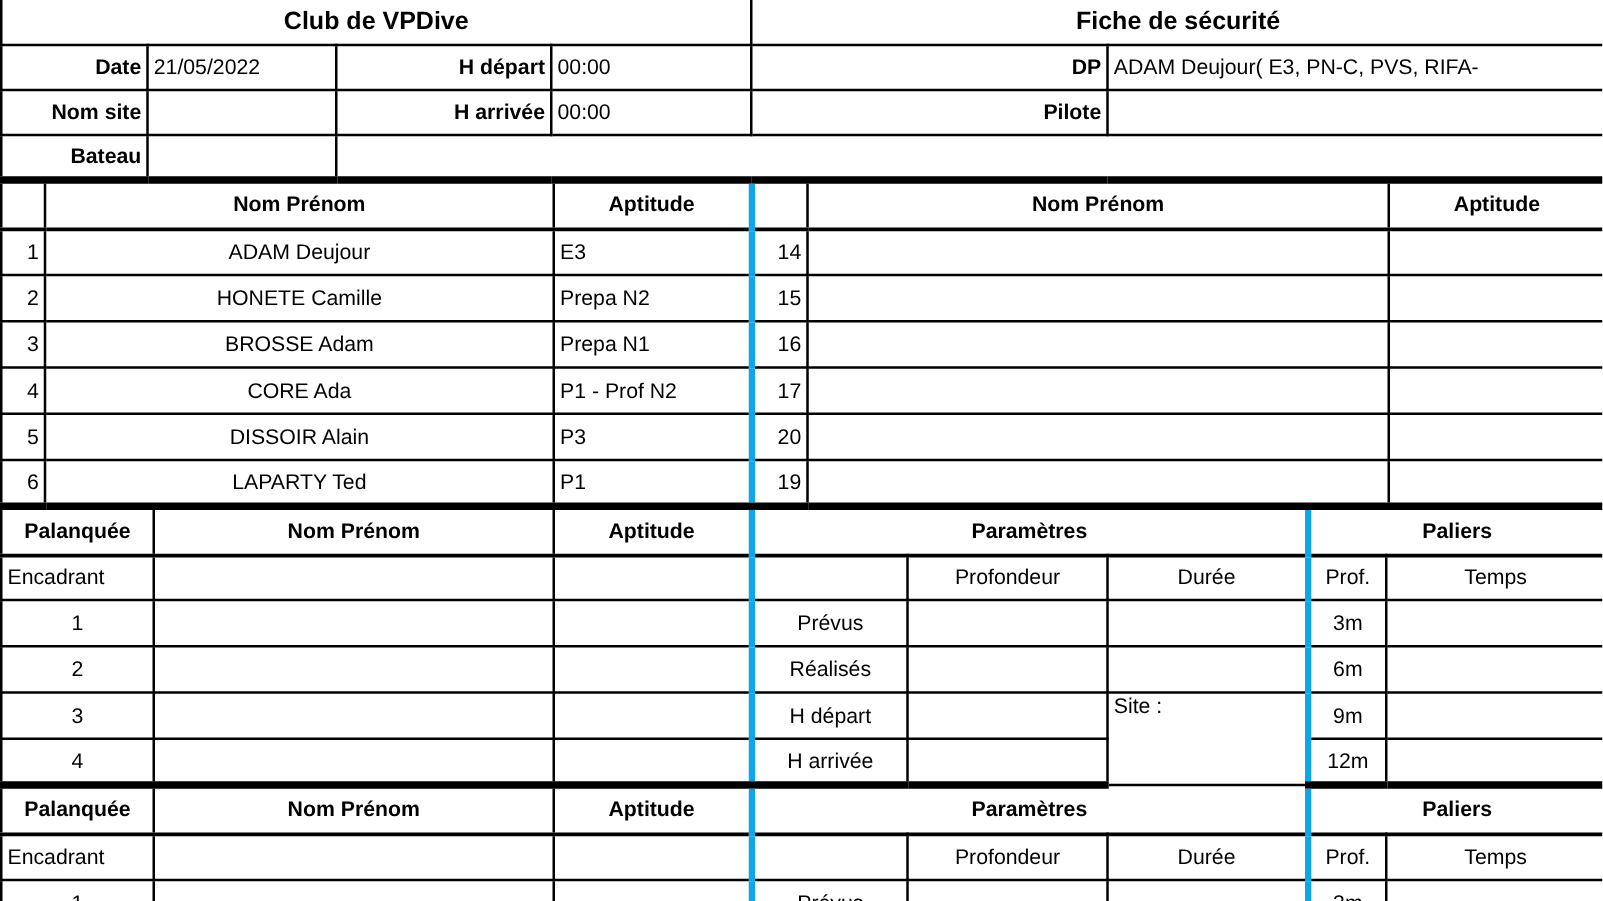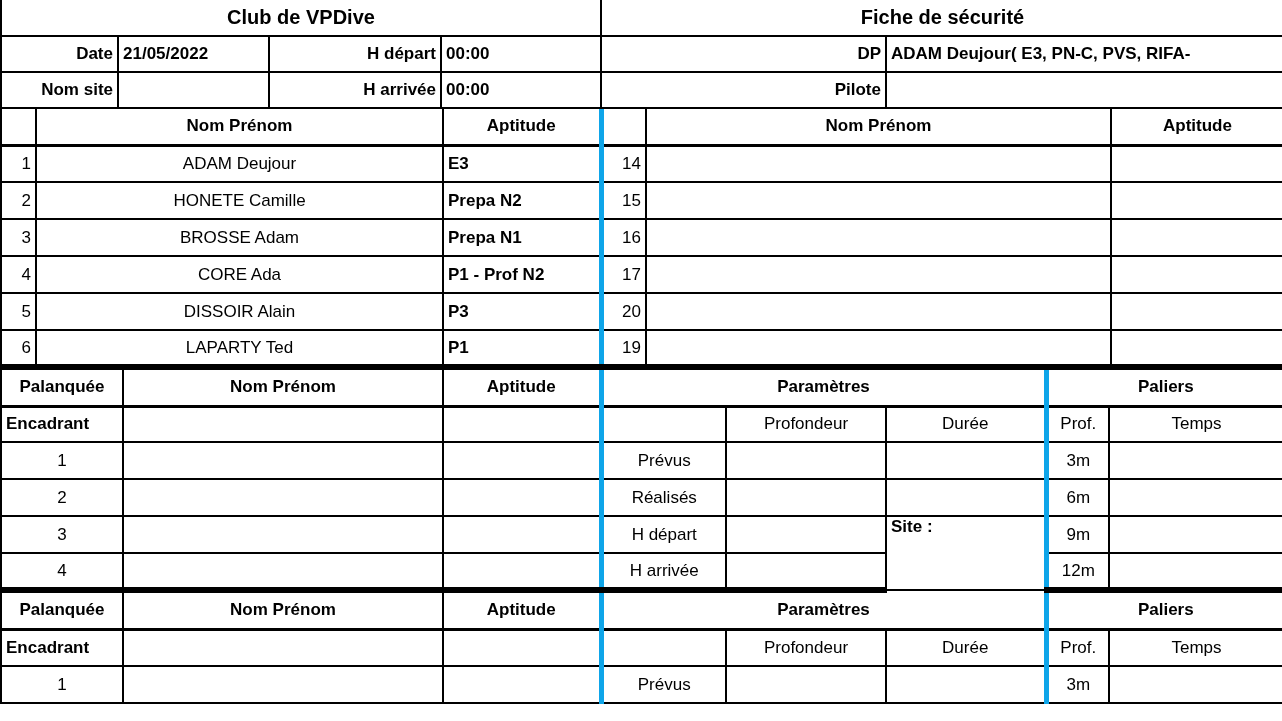--- a/index.html
+++ b/index.html
@@ -12,21 +12,21 @@
   td{
     border:2px solid #000;box-sizing:border-box;
     font-size:17px;padding:0 4px;height:36px;
     overflow:hidden;white-space:nowrap;vertical-align:middle;
   }
   td:last-child{border-right:none;}
   tr:first-child td{border-top:none;}
   .b{font-weight:bold;}
   .c{text-align:center;}
   .r{text-align:right;}
-  .l{text-align:left;font-weight:bold;}
+  .l{text-align:left;}
   .title{font-size:20px;font-weight:bold;text-align:center;}
   .hdrB td{border-bottom:3px solid #000;}
   .thickB td{border-bottom:6px solid #000;}
   .thickL{border-left:5px solid #0ea5e9;}
   .siteCell{vertical-align:top;padding-top:0;}
 </style>
 </head>
 <body>
 
 <div class="sheet">
@@ -54,20 +54,25 @@
       <td class="l">ADAM Deujour( E3, PN-C, PVS, RIFA-</td>
     </tr>
     <tr style="height:34px">
       <td class="b r">Nom site</td>
       <td class="l"></td>
       <td class="b r">H arrivée</td>
       <td class="l">00:00</td>
       <td class="b r">Pilote</td>
       <td class="l"></td>
     </tr>
+    <tr style="height:32px" class="thickB">
+      <td class="b r">Bateau</td>
+      <td class="l"></td>
+      <td colspan="4" class="l"></td>
+    </tr>
   </tbody>
     </table>
 
   <table>
     <colgroup>
       <col style="width:35px">
         <col style="width:407px">
         <col style="width:158px">
       <col style="width:45px">
         <col style="width:465px">

